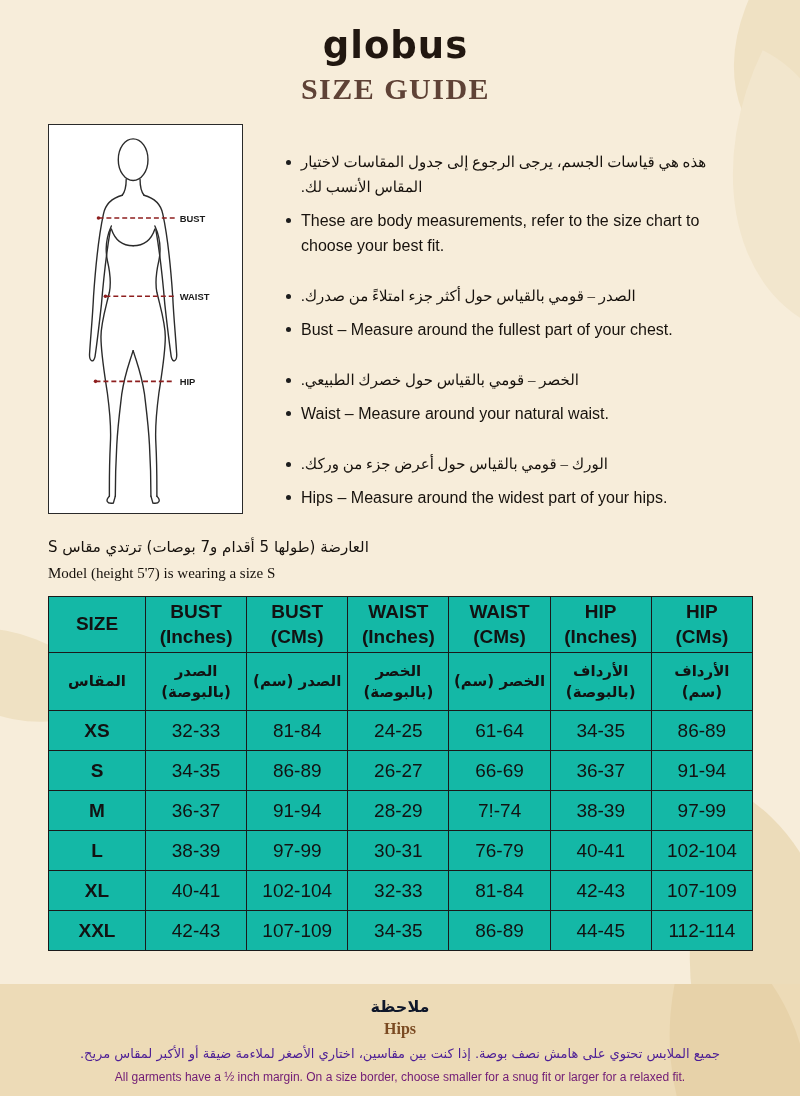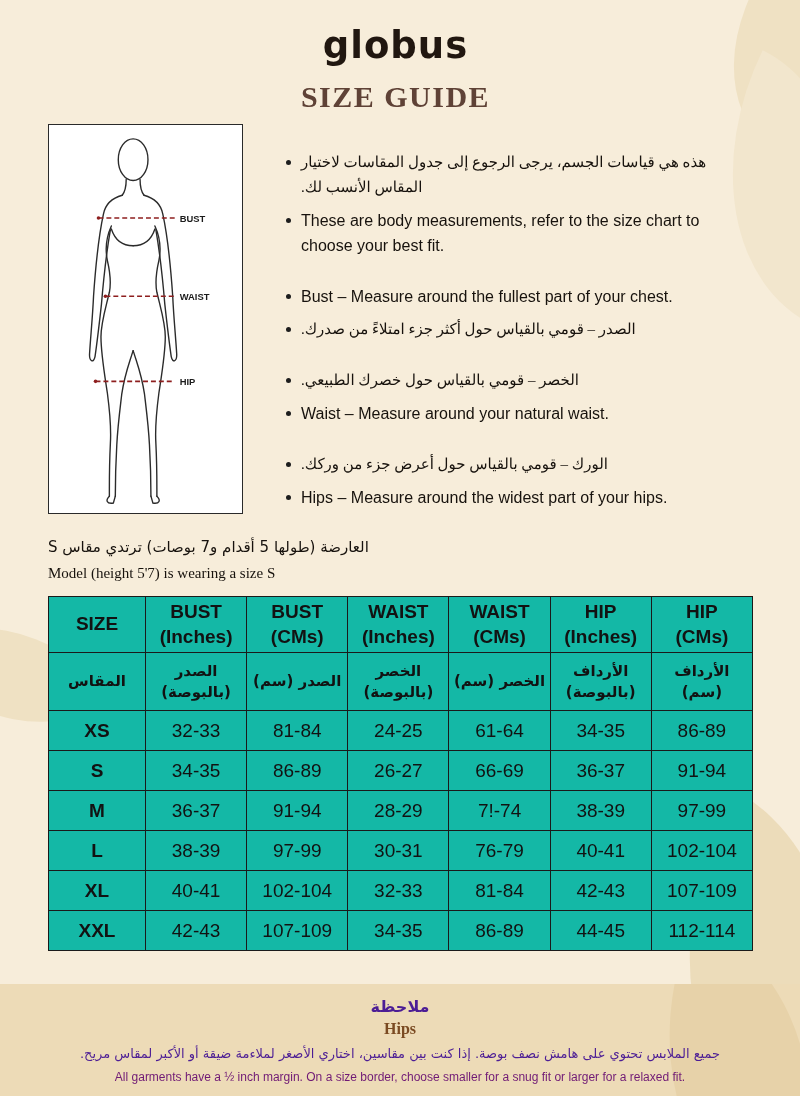--- a/index.html
+++ b/index.html
@@ -19,21 +19,21 @@
   .leaf-lm  { width:130px; height:170px; left:-55px; top:590px; transform:rotate(-42deg); background:#efe1c3; }
   .leaf-br  { width:225px; height:285px; right:-75px; top:828px; transform:rotate(30deg); background:#ecdcba; }
   .leaf-band{ width:210px; height:250px; right:-45px; bottom:-105px; transform:rotate(24deg); background:#e7d2a9; }
   
   .header { position:absolute; top:24px; left:0; right:9px; text-align:center; z-index:2; }
   .brand {
     font-family:"DejaVu Sans", sans-serif;
     font-size:37px; font-weight:700; letter-spacing:1px; color:#211710;
   }
   .title {
-    margin-top:13px;
+    margin-top:5px;
     font-family:"Liberation Serif", serif;
     font-size:30px; font-weight:700; letter-spacing:1.5px; color:#5f4236;
   }
   
   .diagram-box {
     position:absolute; left:48px; top:124px; width:195px; height:390px;
     background:#ffffff; border:1.5px solid #2a2a2a; z-index:2;
   }
   .diagram-box svg { display:block; width:100%; height:100%; }
   .diagram-box text { font-family:"Liberation Sans",sans-serif; font-size:9.5px; font-weight:700; fill:#1b1b1b; }
@@ -62,21 +62,21 @@
   .hdr-ar th { height:58px; font-size:15px; font-weight:700; white-space:pre-line; line-height:1.4; font-family:"DejaVu Sans",sans-serif; }
   .size-table tbody th { height:40px; font-size:19px; font-weight:700;margin-top:27px; }
   .size-table tbody td { height:40px; font-size:19px; font-weight:400; }
   
   .note-band {
     position:absolute; left:0; bottom:0; width:800px; height:112px;
     background:#eddbb7; overflow:hidden; text-align:center; z-index:1;
     padding-top:12px;
   }
   .note-band > div { position:relative; z-index:2; }
-  .note-heading-ar { font-family:"DejaVu Sans",sans-serif; font-size:16px; font-weight:700; color:#4c1d95; line-height:22px; }
+  .note-heading-ar { font-family:"DejaVu Sans",sans-serif; font-size:16px; font-weight:700; color:#0f172a; line-height:22px; }
   .note-heading-en { font-family:"Liberation Serif",serif; font-size:16px; font-weight:700; color:#7a4a22; line-height:22px; }
   .note-body-ar { font-family:"DejaVu Sans",sans-serif; font-size:13px; color:#4c1d95; line-height:24px; margin-top:2px; }
   .note-body-en { font-family:Liberation Sans, sans-serif; font-size:12px; color:#701a75; line-height:22px; }
 </style>
 </head>
 <body>
 
 <div class="page">
 
   <div class="leaf leaf-tr1"></div>
@@ -128,25 +128,25 @@
       </div>
       <div class="bullet-line">
         <span class="dot"></span>
         <span class="txt txt-en">These are body measurements, refer to the size chart to choose your best fit.</span>
       </div>
     </div>
 
     <div class="bullet-group">
       <div class="bullet-line">
         <span class="dot"></span>
+        <span class="txt txt-ar" dir="rtl">الصدر – قومي بالقياس حول أكثر جزء امتلاءً من صدرك.</span>
+      </div>
+      <div class="bullet-line">
+        <span class="dot"></span>
         <span class="txt txt-en">Bust – Measure around the fullest part of your chest.</span>
-      </div>
-      <div class="bullet-line">
-        <span class="dot"></span>
-        <span class="txt txt-ar" dir="rtl">الصدر – قومي بالقياس حول أكثر جزء امتلاءً من صدرك.</span>
       </div>
     </div>
 
     <div class="bullet-group">
       <div class="bullet-line">
         <span class="dot"></span>
         <span class="txt txt-ar" dir="rtl">الخصر – قومي بالقياس حول خصرك الطبيعي.</span>
       </div>
       <div class="bullet-line">
         <span class="dot"></span>

